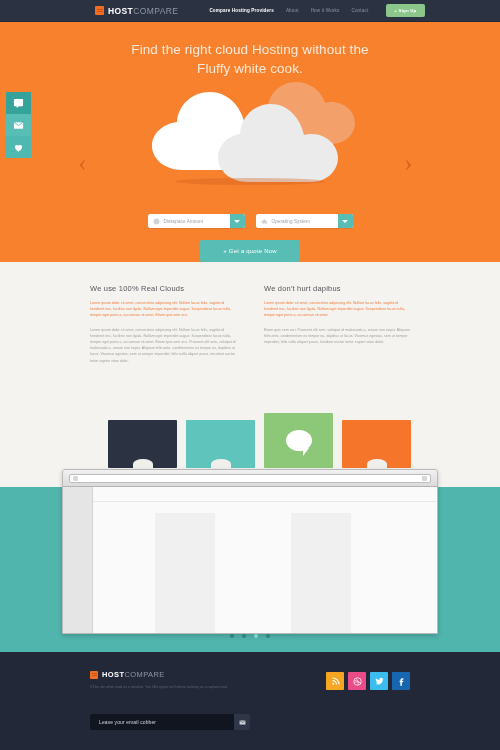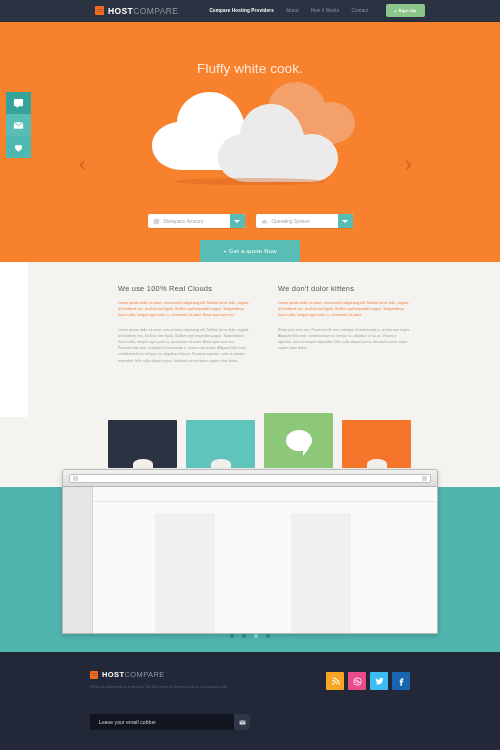--- a/index.html
+++ b/index.html
@@ -134,21 +134,21 @@
     background:#57bdb5; color:#ffffff; border:none; border-radius:2px;
     font-size:6px; letter-spacing:.2px; cursor:pointer;
     display:flex; align-items:center; justify-content:center;
   }
 
   
   .content {
     background:#f4f3ef;
     height:155px;
     padding:22px 90px 0 90px;
-    display:flex; gap:28px;margin-left:28px;
+    display:flex; gap:28px;
   }
   .col { flex:1; }
   .col h2 {
     font-size:7.5px; font-weight:normal; color:#55585c;
     margin-bottom:7px; letter-spacing:.2px;
   }
   .lead {
     font-size:3.5px; line-height:6.2px; color:#f0793a; margin-bottom:8px;
     letter-spacing:.05px;
   }
@@ -278,21 +278,21 @@
     <a href="#" class="active">Compare Hosting  Providers</a>
     <a href="#">About</a>
     <a href="#">How it Works</a>
     <a href="#">Contact</a>
   </div>
   <button class="signup-btn">+ Sign Up</button>
 </div>
 
 <div class="hero">
   <h1 class="hero-title">
-    <br>
+    <span>Find the right cloud Hosting without the</span><br>
     <span>Fluffy white cook.</span>
   </h1>
 
   <div class="rail">
     <div class="r1">
       <svg viewBox="0 0 24 24">
           <path d="M20 2H4a2 2 0 0 0-2 2v12a2 2 0 0 0 2 2h4v4l5-4h7a2 2 0 0 0 2-2V4a2 2 0 0 0-2-2z"></path>
         </svg>
     </div>
     <div class="r2">
@@ -344,21 +344,21 @@
   <button class="quote-btn">+ Get a quote Now</button>
 </div>
 
 <div class="content">
   <div class="col">
     <h2>We use 100% Real Clouds</h2>
     <p class="lead">Lorem ipsum dolor sit amet, consectetur adipiscing elit. Nullam lacus felis, sagittis id hendrerit nec, facilisis non ligula. Nullam eget imperdiet augue. Suspendisse lacus nulla, tempor eget porta a, accumsan sit amet. Etiam quis sem orci.</p>
     <p class="body-text">Lorem ipsum dolor sit amet, consectetur adipiscing elit. Nullam lacus felis, sagittis id hendrerit nec, facilisis non ligula. Nullam eget imperdiet augue. Suspendisse lacus nulla, tempor eget porta a, accumsan sit amet. Etiam quis sem orci. Praesent elit sem, volutpat id malesuada a, ornare non turpis. Aliquam felis ante, condimentum eu tempor eu, dapibus ut lacus. Vivamus egestas, sem ut semper imperdiet, felis nulla aliquet purus, tincidunt auctor tortor sapien vitae dolor.</p>
   </div>
   <div class="col">
-    <h2>We don't dolor kittens</h2>
+    <h2>We don't hurt dapibus</h2>
     <p class="lead">Lorem ipsum dolor sit amet, consectetur adipiscing elit. Nullam lacus felis, sagittis id hendrerit nec, facilisis non ligula. Nullam eget imperdiet augue. Suspendisse lacus nulla, tempor eget porta a, accumsan sit amet.</p>
     <p class="body-text">Etiam quis sem orci. Praesent elit sem, volutpat id malesuada a, ornare non turpis. Aliquam felis ante, condimentum eu tempor eu, dapibus ut lacus. Vivamus egestas, sem ut semper imperdiet, felis nulla aliquet purus, tincidunt auctor tortor sapien vitae dolor.</p>
   </div>
 </div>
 
 <div class="showcase">
   <div class="showcase-teal"></div>
 
   <div class="cards">
     <div class="card c1">

